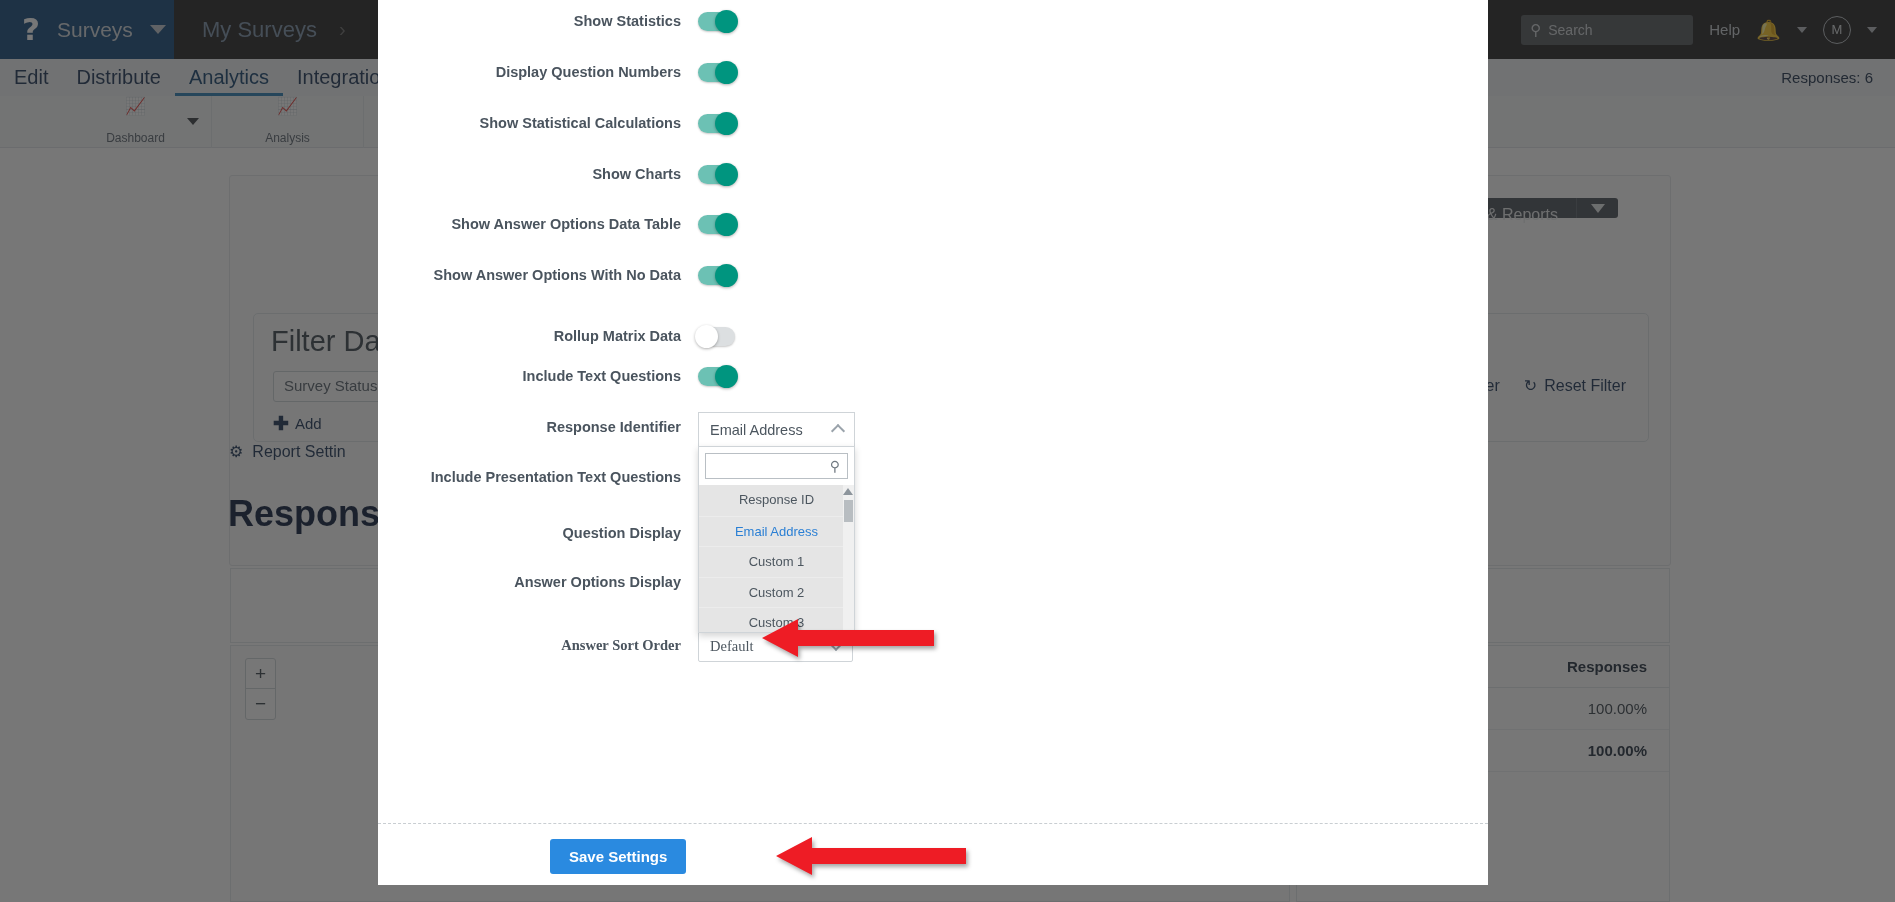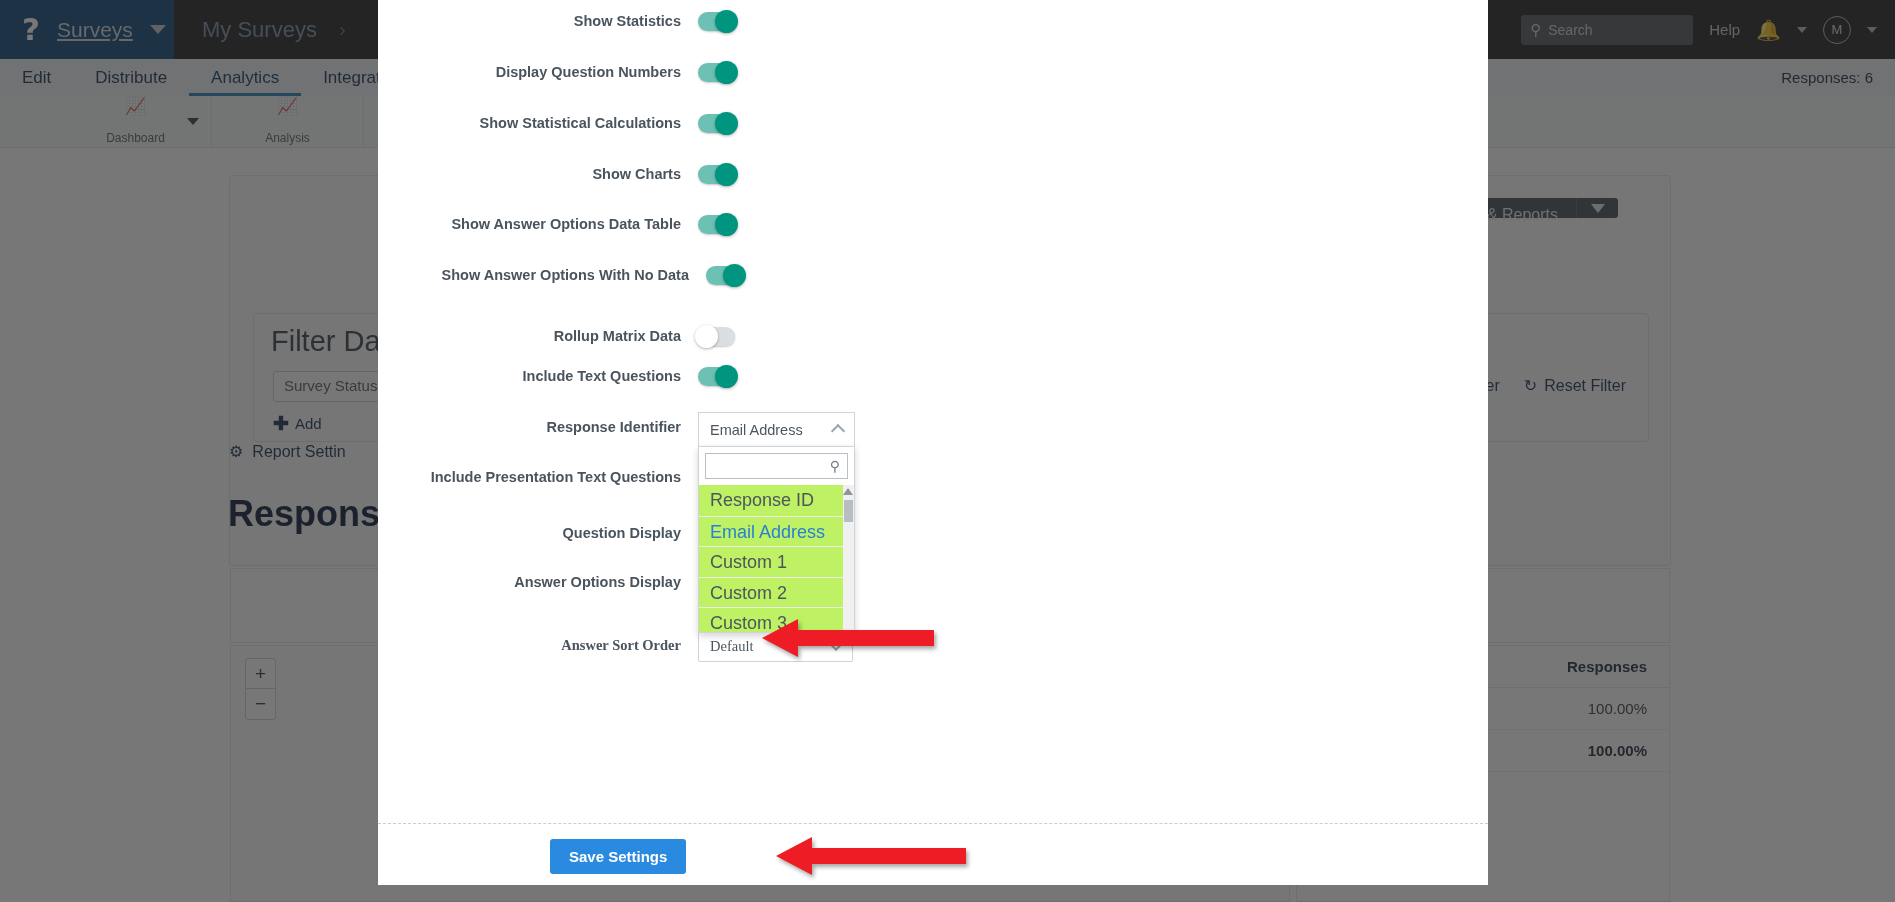--- a/index.html
+++ b/index.html
@@ -20,21 +20,21 @@
   }
   .logo-block {
     position: absolute; left: 0; top: 0; width: 174px; height: 59px;
     background: #164a7b; display: flex; align-items: center; gap: 17px;
     padding-left: 22px;
   }
   .logo-q {
     font-size: 31px; color: #fff; font-weight: 700;
     font-family: "DejaVu Sans", sans-serif; line-height: 1;
   }
-  .logo-label { color: #d2d7dc; font-size: 21px; text-decoration: underline; }
+  .logo-label { color: #d2d7dc; font-size: 21px; }
   .caret-dn {
     width: 0; height: 0; border-left: 8px solid transparent;
     border-right: 8px solid transparent; border-top: 9px solid #c3c9cf;
   }
   .breadcrumb {
     position: absolute; left: 202px; top: 0; height: 59px;
     display: flex; align-items: center; gap: 22px;
   }
   .breadcrumb-title { color: #7d93ab; font-size: 22px; }
   .breadcrumb-sep { color: #6a6a6a; font-size: 20px; }
@@ -58,21 +58,21 @@
     width: 28px; height: 28px; border-radius: 50%; border: 1px solid #b7bcc1;
     color: #d6dadd; font-size: 13px; display: flex; align-items: center;
     justify-content: center;
   }
 
   .navtabs {
     position: absolute; top: 59px; left: 0; width: 1895px; height: 37px;
     background: #eef1f3; display: flex; align-items: center;
   }
   .navtab {
-    font-size: 17px; color: #1d3557; padding: 0 22px; line-height: 37px;
+    font-size: 20px; color: #1d3557; padding: 0 14px; line-height: 37px;
     height: 37px;
   }
   .navtab.active {
     color: #16436e; border-bottom: 3px solid #2a7fb5; font-weight: 400;
   }
   .responses-count {
     position: absolute; right: 22px; top: 59px; height: 37px; line-height: 37px;
     font-size: 15px; color: #20334d;
   }
 
@@ -257,22 +257,22 @@
     box-shadow: 0 3px 7px rgba(0,0,0,.17);
   }
   .dd-search-wrap { padding: 6px; }
   .dd-search {
     width: 100%; height: 26px; border: 1px solid #b9bfc4; background: #fff;
     display: flex; align-items: center; justify-content: flex-end; padding: 0 7px;
   }
   .dd-search .mag { color: #6f7880; font-size: 14px; }
   .dd-list { position: relative; height: 147px; overflow: hidden; }
   .dd-item {
-    height: 30.5px; line-height: 30.5px; padding: 0 11px; font-size: 18px;
-    color: #4c565f; border-top: 1px solid #ececec; background: #bef264;
+    height: 30.5px; line-height: 30.5px; padding: 0 11px; font-size: 13px;
+    color: #4c565f; border-top: 1px solid #ececec; background: #e5e5e5; text-align: center;
   }
   .dd-item:first-child { border-top: none; }
   .dd-item.selected { color: #2a7fd4; }
   .dd-track {
     position: absolute; right: 0; top: 0; width: 11px; height: 147px;
     background: #f0f0f0;
   }
   .dd-arrow-up {
     position: absolute; right: 1px; top: 3px; width: 0; height: 0;
     border-left: 5px solid transparent; border-right: 5px solid transparent;
@@ -471,21 +471,21 @@
           </span>
       </div>
 
       <div class="m-row" style="top:215px;">
         <span class="m-label">Show Answer Options Data Table</span>
         <span class="toggle on">
             <span class="knob"></span>
           </span>
       </div>
 
-      <div class="m-row" style="top:266px;margin-left:8px;">
+      <div class="m-row" style="top:266px;">
         <span class="m-label">Show Answer Options With No Data</span>
         <span class="toggle on">
             <span class="knob"></span>
           </span>
       </div>
 
       <div class="m-row" style="top:327px;">
         <span class="m-label">Rollup Matrix Data</span>
         <span class="toggle off">
             <span class="knob"></span>

